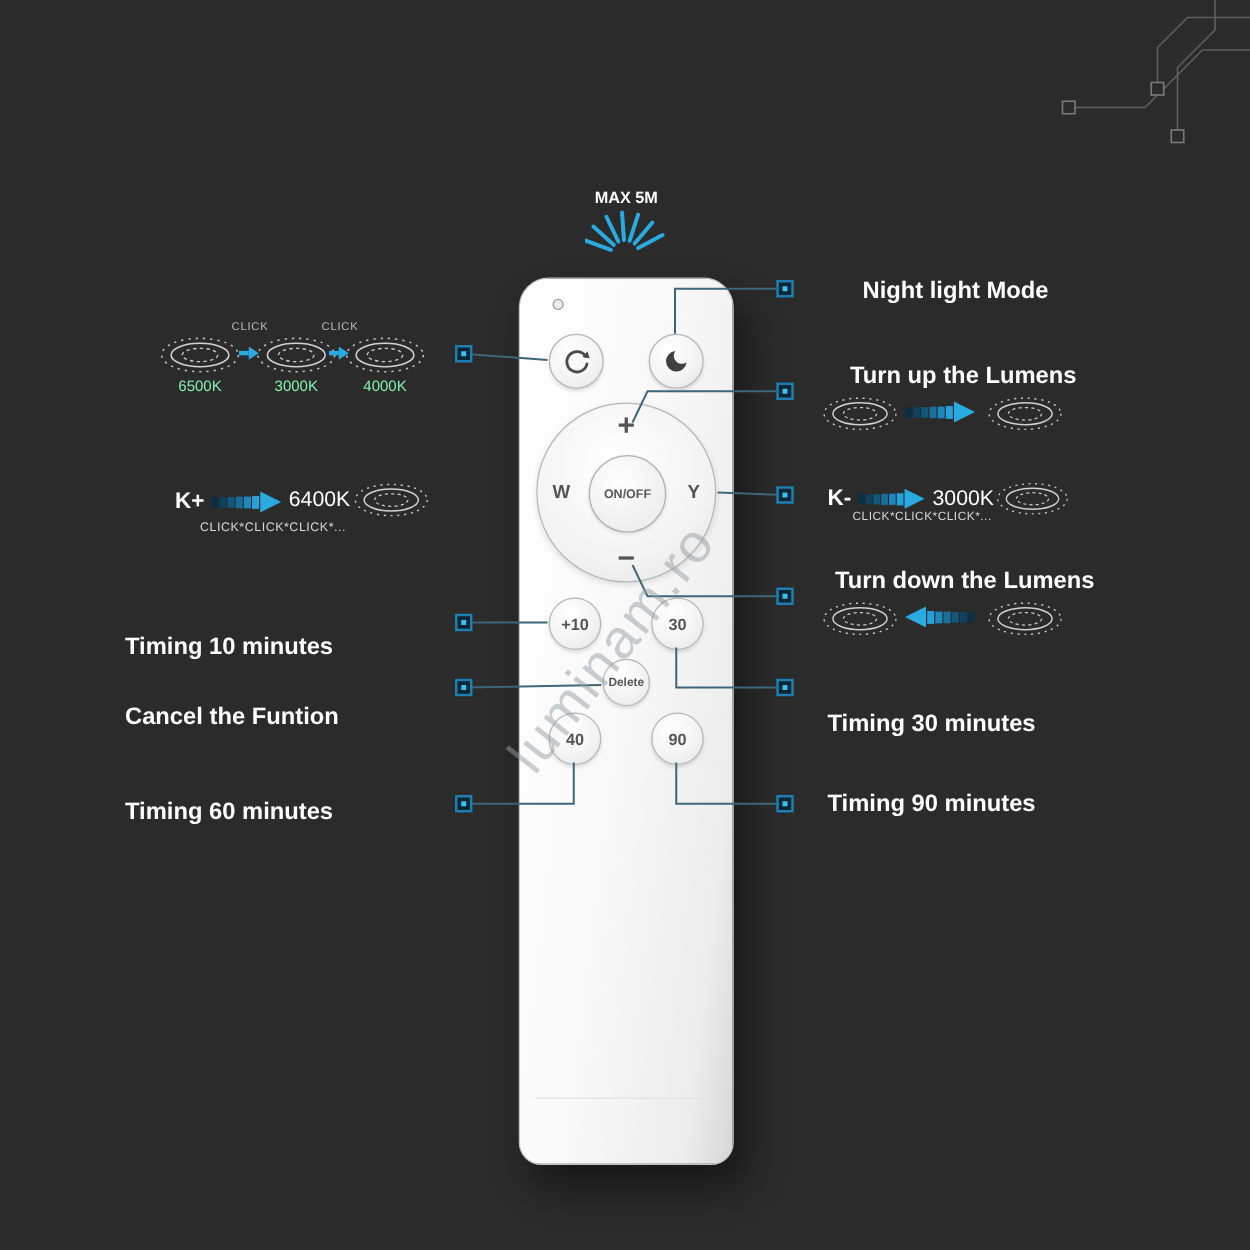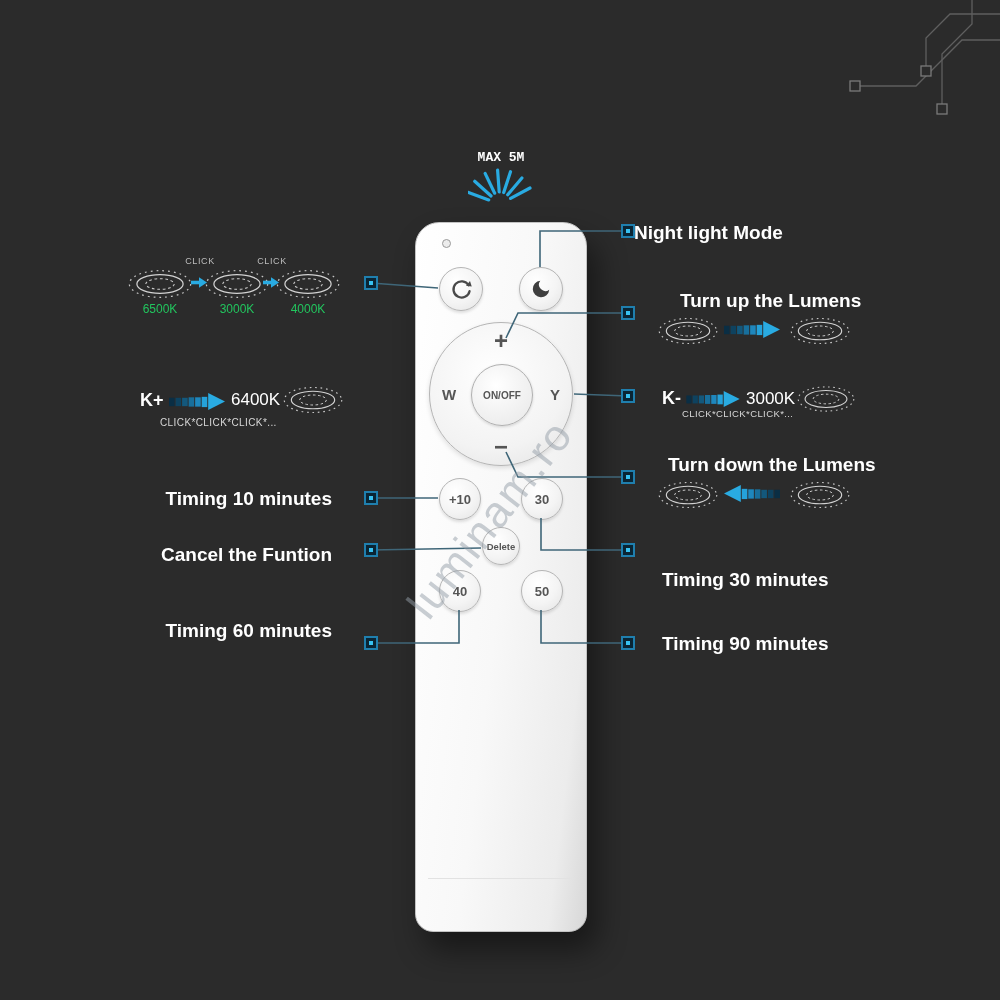--- a/index.html
+++ b/index.html
@@ -2,22 +2,22 @@
 <html><head>
 <meta charset="utf-8">
 <style>
   * { margin:0; padding:0; box-sizing:border-box; }
   html,body { background:#1a1a1a; }
   .canvas { position:relative; width:1000px; height:1000px; background:#2b2b2b; overflow:hidden;
             font-family:"Liberation Sans", sans-serif; }
   .abs { position:absolute; }
   .title { position:absolute; right:42px; top:60px; color:#ffffff; font-size:25px; font-weight:bold; letter-spacing:0.4px; }
   .ann { position:absolute; color:#ffffff; font-size:19px; font-weight:bold; white-space:nowrap; z-index:3; }
-  .ann.r { text-align:right; }
-  .range { position:absolute; left:455px; top:150px; width:92px; text-align:center; color:#fff; font-size:13px; font-weight:bold; z-index:3;font-family:Liberation Mono, monospace; }
+  .ann.r { text-align:left;margin-top:19px; }
+  .range { position:absolute; left:455px; top:150px; width:92px; text-align:center; color:#fff; font-size:13px; font-weight:bold; z-index:3; }
 
   .remote { position:absolute; left:415px; top:222px; width:172px; height:710px;
             background:linear-gradient(97deg,#ffffff 0%,#f8f8f8 50%,#ececec 85%,#d7d7d7 100%);
             border:1px solid #c3c3c3; border-radius:24px 24px 18px 18px;
             box-shadow:10px 18px 30px rgba(0,0,0,0.45); z-index:1; }
   .ir { position:absolute; left:26px; top:16px; width:9px; height:9px; border-radius:50%;
         background:#ececec; border:1px solid #9a9a9a; }
   .seam { position:absolute; left:12px; right:12px; top:655px; height:1px; background:#e2e2e2; }
   .btn { position:absolute; border-radius:50%;
          background:radial-gradient(circle at 38% 32%, #ffffff 0%, #f4f4f4 55%, #e3e3e3 100%);
@@ -36,21 +36,21 @@
            box-shadow:0 1px 3px rgba(0,0,0,0.15); }
 
   .node { position:absolute; width:14px; height:14px; background:#0a2534; border:2px solid #1f7fae;
           display:flex; align-items:center; justify-content:center; z-index:4; }
   .node i { width:4px; height:4px; background:#38c2f2; }
   .lines { position:absolute; left:0; top:0; z-index:2; pointer-events:none; }
   .lamp { position:absolute; z-index:3; }
   .watermark { position:absolute; left:300px; top:494px; width:380px; text-align:center;
                transform:rotate(-52deg); font-size:44px; letter-spacing:2px;
                color:rgba(148,158,168,0.5); z-index:6; pointer-events:none; }
-  .klabel { position:absolute; color:#22c55e; font-size:12px; text-align:center; z-index:3; }
+  .klabel { position:absolute; color:#86efac; font-size:12px; text-align:center; z-index:3; }
   .click-sm { position:absolute; color:#bdbdbd; font-size:9px; letter-spacing:0.6px; text-align:center; z-index:3; }
   .click-seq { position:absolute; color:#d8d8d8; font-size:10px; letter-spacing:0.4px; z-index:3; }
   .kbig { position:absolute; color:#ffffff; font-size:18px; font-weight:bold; z-index:3; }
   .kval { position:absolute; color:#ffffff; font-size:17px; z-index:3; }
 </style>
 </head>
 <body>
 
 <div class="canvas">
 
@@ -141,21 +141,21 @@
       <span class="glyph" style="bottom:6px">−</span>
       <span class="side" style="left:12px">W</span>
       <span class="side" style="right:12px">Y</span>
       <button class="onoff">ON/OFF</button>
     </div>
 
     <button class="btn" style="left:23px;top:255px;width:42px;height:42px;font-size:13px">+10</button>
     <button class="btn" style="left:105px;top:255px;width:42px;height:42px;font-size:13px">30</button>
     <button class="btn" style="left:66px;top:304px;width:38px;height:38px;font-size:9.5px">Delete</button>
     <button class="btn" style="left:23px;top:347px;width:42px;height:42px;font-size:13px">40</button>
-    <button class="btn" style="left:105px;top:347px;width:42px;height:42px;font-size:13px">50</button>
+    <button class="btn" style="left:105px;top:347px;width:42px;height:42px;font-size:13px">90</button>
   </div>
 
   <div class="node" style="left:364px;top:276px">
       <i></i>
     </div>
   <div class="node" style="left:364px;top:491px">
       <i></i>
     </div>
   <div class="node" style="left:364px;top:543px">
       <i></i>
@@ -210,21 +210,21 @@
   <div class="kval" style="left:231px;top:390px">6400K</div>
   <svg class="lamp" style="left:283px;top:385px;width:60px;height:30px">
       <use href="#lamp-icon"></use>
     </svg>
   <div class="click-seq" style="left:160px;top:417px">CLICK*CLICK*CLICK*...</div>
 
   <div class="ann r" style="left:100px;top:488px;width:232px">Timing 10 minutes</div>
   <div class="ann r" style="left:100px;top:544px;width:232px">Cancel the Funtion</div>
   <div class="ann r" style="left:100px;top:620px;width:232px">Timing 60 minutes</div>
 
-  <div class="ann" style="left:634px;top:222px">Night light Mode</div>
+  <div class="ann" style="left:690px;top:222px">Night light Mode</div>
 
   <div class="ann" style="left:680px;top:290px">Turn up the Lumens</div>
   <svg class="lamp" style="left:658px;top:316px;width:60px;height:30px">
       <use href="#lamp-icon"></use>
     </svg>
   <svg class="lamp" style="left:724px;top:321px;width:56px;height:17px">
       <use href="#pixarrow"></use>
     </svg>
   <svg class="lamp" style="left:790px;top:316px;width:60px;height:30px">
       <use href="#lamp-icon"></use>

